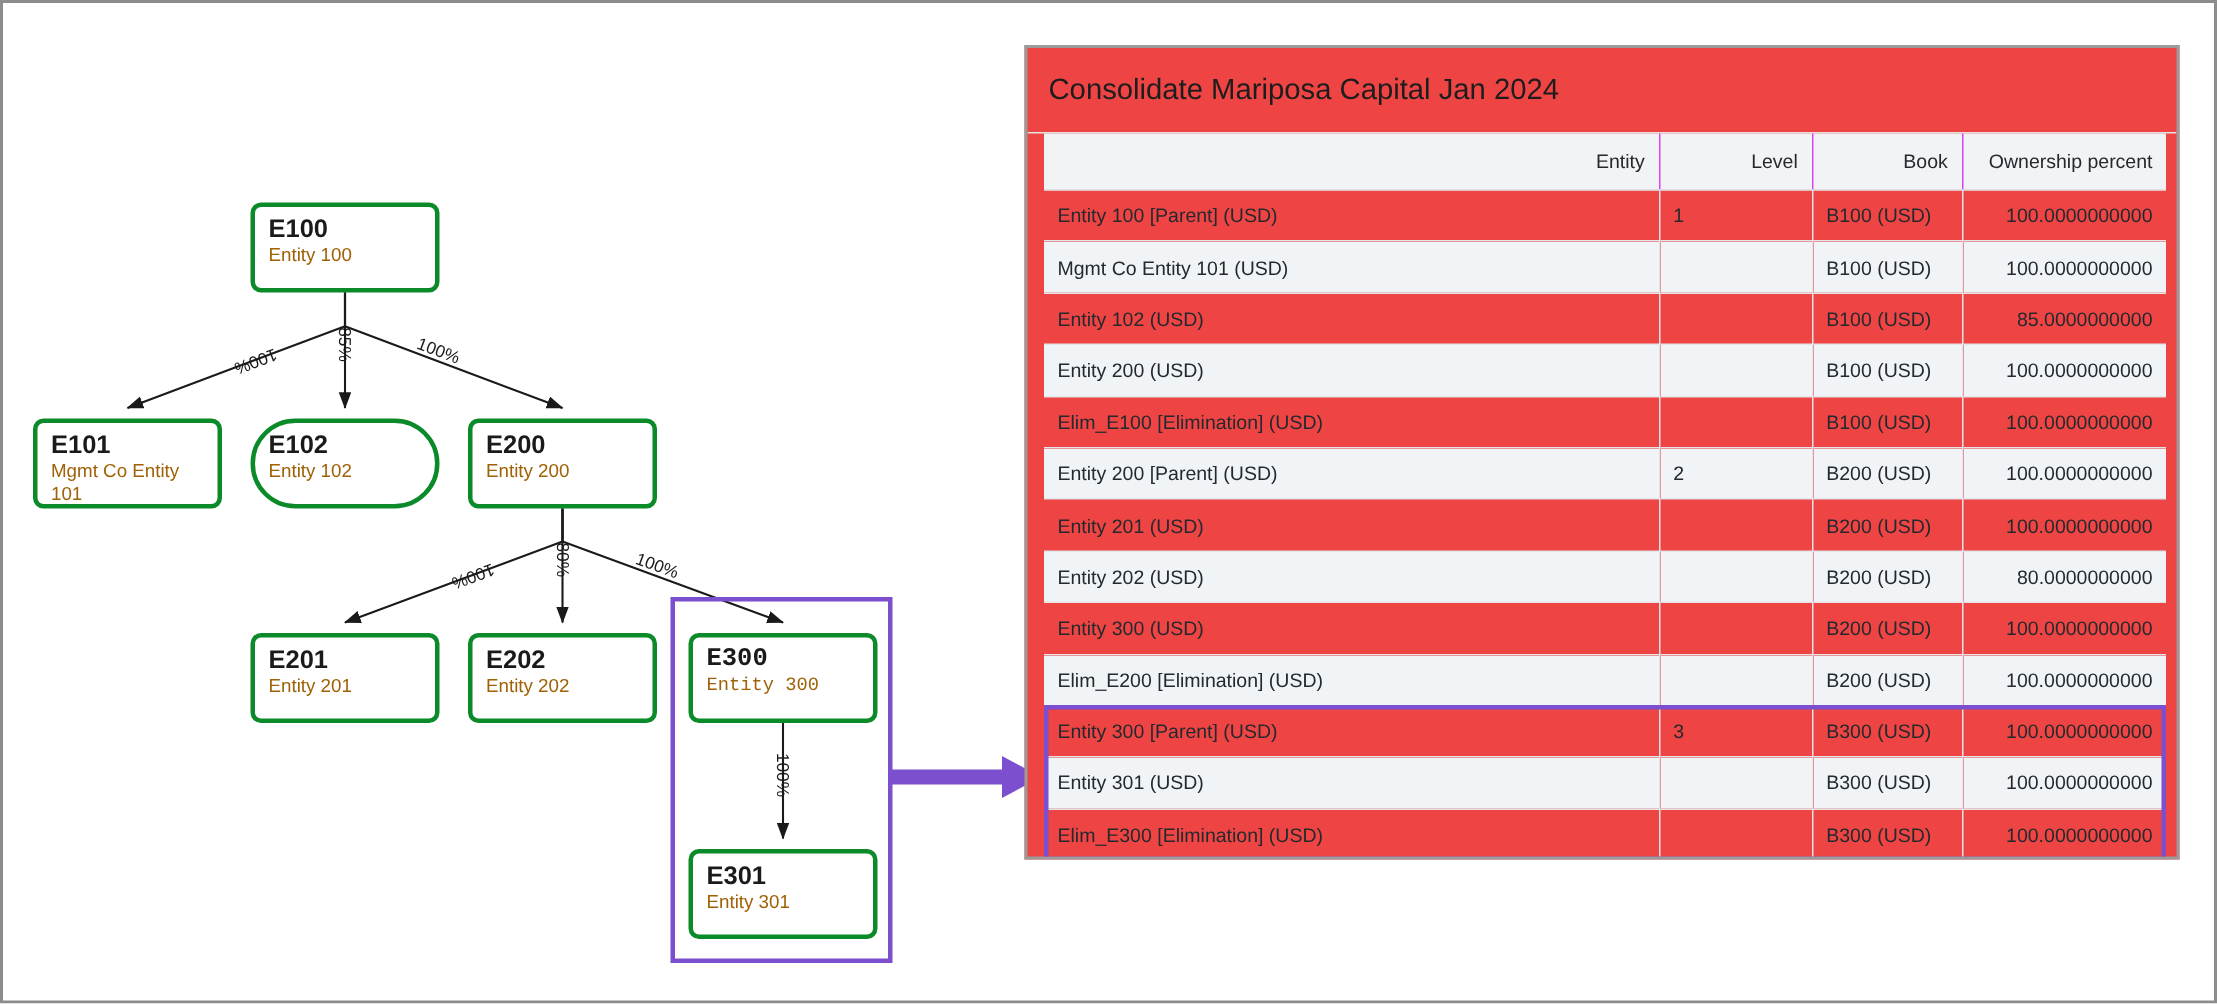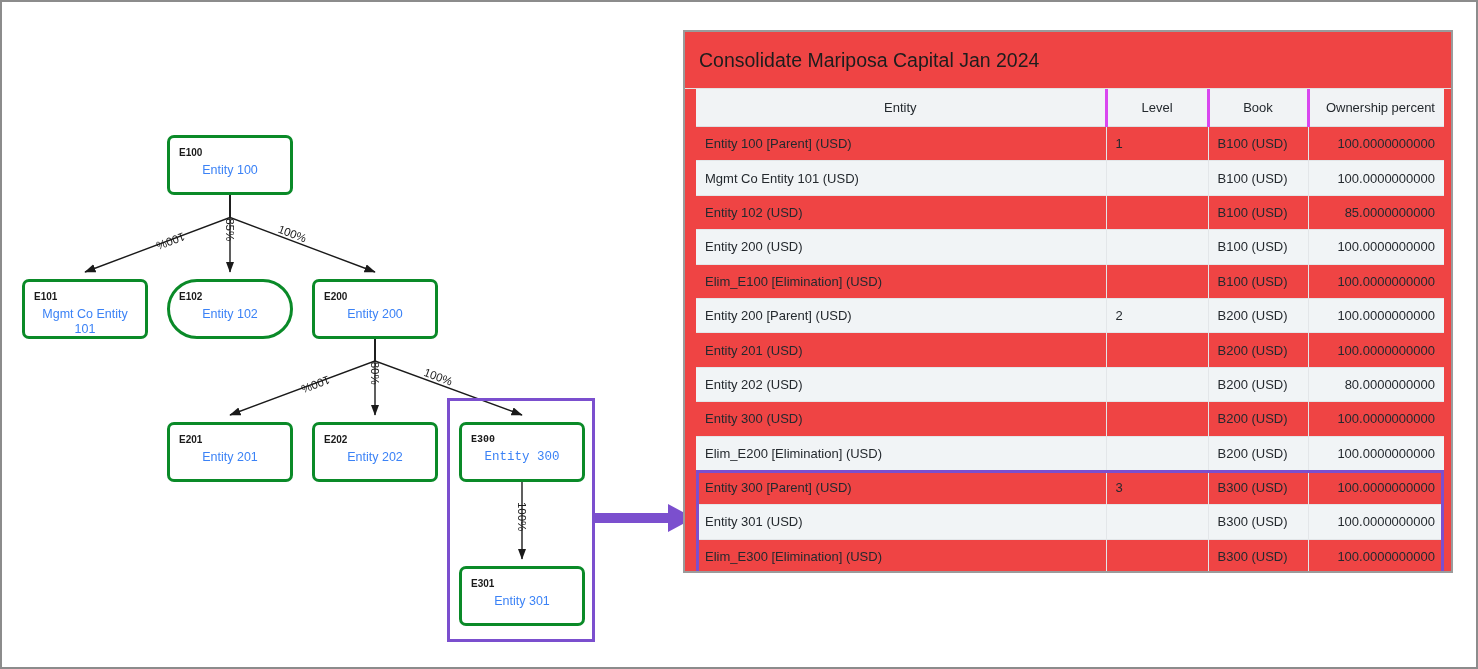--- a/index.html
+++ b/index.html
@@ -36,32 +36,31 @@
   .node {
     position: absolute;
     box-sizing: border-box;
     background: #ffffff;
     border: 3px solid #0a8a28;
     border-radius: 7px;
     padding: 6px 9px 4px 9px;
     overflow: hidden;
   }
   .node-code {
-    font-size: 10px;
+    font-size: 17px;
     font-weight: bold;
     color: #1a1a1a;
     line-height: 17px;
     white-space: nowrap;
   }
   .node-name {
     font-size: 12.5px;
-    color: #3b82f6;
+    color: #a16207;
     line-height: 15px;
     margin-top: 2px;
-    text-align: center;
   }
   .purple-box {
     position: absolute;
     box-sizing: border-box;
     border: 3px solid #7b4fce;
     background: transparent;
   }
 
   
   #panel {
@@ -92,25 +91,25 @@
   table.grid {
     width: 100%;
     border-collapse: collapse;
     table-layout: fixed;
     font-size: 13px;
     color: #24292e;
   }
   table.grid th {
     background: #f1f3f5;
     font-weight: normal;
-    text-align: center;
+    text-align: right;
     height: 37px;
     padding: 0 9px;
     border-bottom: 1px solid #dcdfe3;
-    border-right: 3px solid #d946ef;
+    border-right: 1px solid #d946ef;
     color: #24292e;
     white-space: nowrap;
   }
   table.grid th.num { text-align: right; border-right: none; }
   table.grid td {
     height: 33.4px;
     padding: 0 9px;
     border-bottom: 1px solid #e3e6e9;
     border-right: 1px solid #e3e6e9;
     white-space: nowrap;

